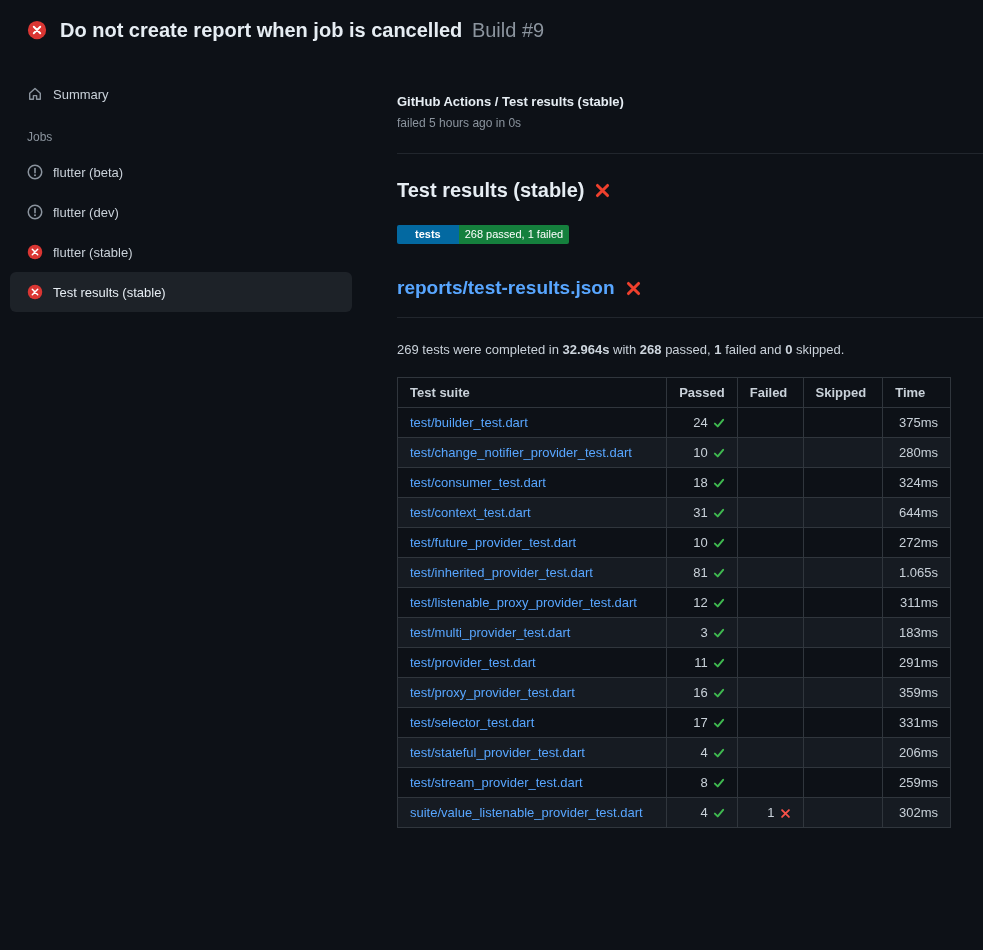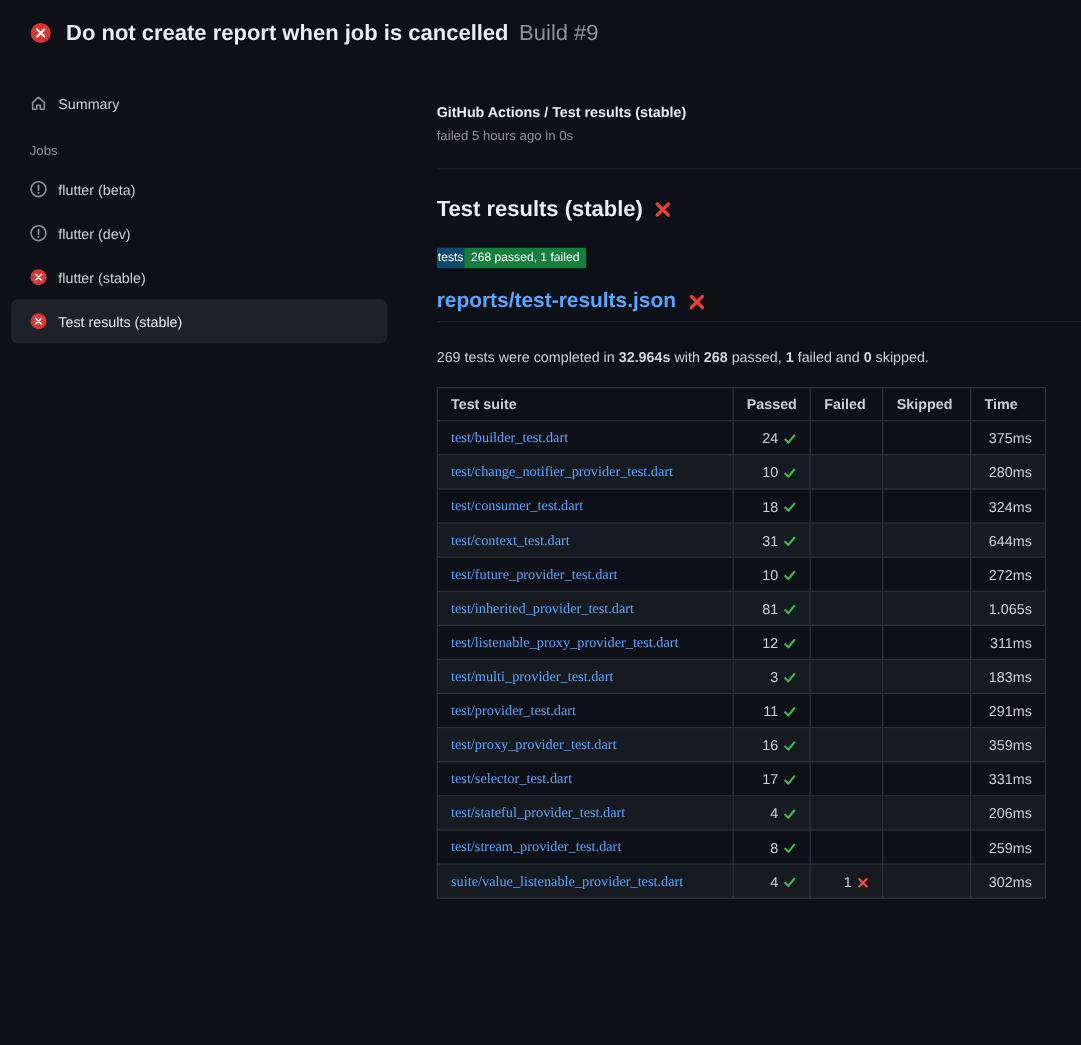--- a/index.html
+++ b/index.html
@@ -31,43 +31,43 @@
   
   .main { flex: 1; min-width: 0; padding: 0 32px 0 27px; }
   .breadcrumb { margin-top: 38px; font-size: 13px; font-weight: 700; color: #e6edf3; }
   .run-meta { margin-top: 7px; font-size: 12px; color: #8b949e; }
   .divider { border: none; border-top: 1px solid #21262d; margin: 23px -32px 0 0; }
   .section-title {
     display: flex; align-items: center; gap: 11px;
     margin: 25px 0 0; font-size: 20px; font-weight: 700; color: #e6edf3;
   }
   .badge { display: inline-flex; margin-top: 23px; font-size: 11px; line-height: 1; border-radius: 2px; overflow: hidden; }
-  .badge-label { background: #0c4a6e; color: #ffffff; padding: 4px 1px; }
+  .badge-label { background: #0369a1; color: #ffffff; padding: 4px 18px; font-weight: bold; }
   .badge-value { background: #15803d; color: #ffffff; padding: 4px 6px; }
   .report-heading {
     display: flex; align-items: center; gap: 11px;
-    margin: 19px -32px 0 0; padding-bottom: 7px;
+    margin: 33px -32px 0 0; padding-bottom: 18px;
     border-bottom: 1px solid #21262d;
     font-size: 19px; font-weight: 700;
   }
   .report-heading a { color: #58a6ff; text-decoration: none; cursor: pointer; }
   .summary-line { margin: 24px 0 0; font-size: 13px; color: #c9d1d9; }
   .summary-line strong { font-weight: 700; color: #cdd5dd; }
   
   .results-table { border-collapse: collapse; margin-top: 20px; font-size: 13px; }
   .results-table th, .results-table td { border: 1px solid #30363d; padding: 7px 12px; white-space: nowrap; }
   .results-table th { font-weight: 700; color: #c9d1d9; text-align: left; }
   th.col-suite { text-align: left; width: 270px; }
   th.col-passed { width: 70px; }
   th.col-failed { width: 66px; }
   th.col-skipped { width: 80px; }
   th.col-time { width: 68px; }
   .results-table tbody tr:nth-child(even) { background: #161b22; }
   td.cell-num { text-align: right; }
-  a.suite-link { color: #58a6ff; text-decoration: none; cursor: pointer; font-family: Liberation Serif, serif; }
+  a.suite-link { color: #58a6ff; text-decoration: none; cursor: pointer; }
   .mini-icon svg { vertical-align: -2px; margin-left: 5px; }
 </style>
 </head>
 <body>
 
 <header class="top-header">
   <span class="status-icon">
     <svg width="20" height="20" viewBox="0 0 16 16">
         <circle cx="8" cy="8" r="7.3" fill="#da3633"></circle>
         <path d="M5.4 5.4 L10.6 10.6 M10.6 5.4 L5.4 10.6" stroke="#ffffff" stroke-width="1.5" stroke-linecap="round" fill="none"></path>

